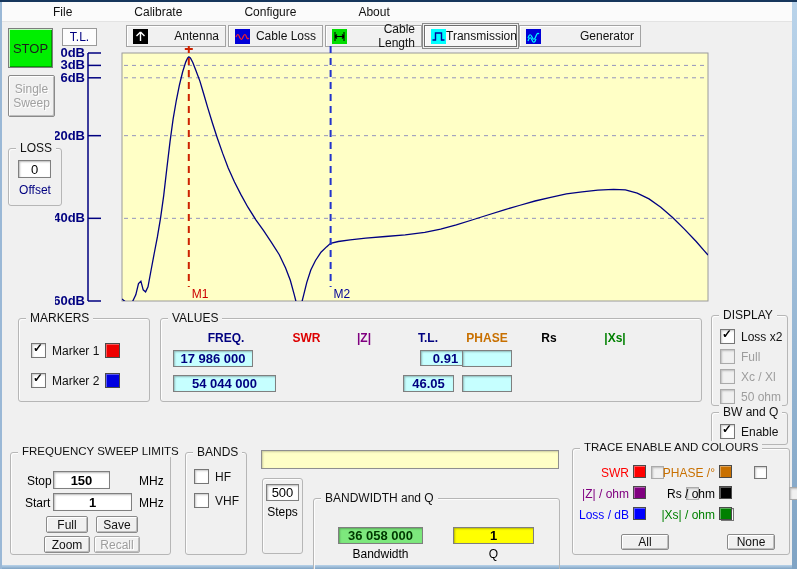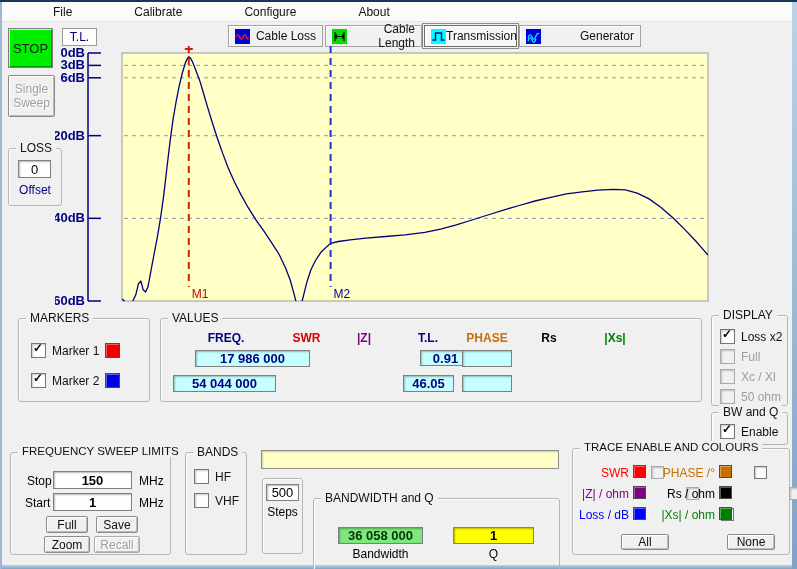--- a/index.html
+++ b/index.html
@@ -56,20 +56,29 @@
   <div class="abs btn" style="left:8px;top:75px;width:47px;height:42px;flex-direction:column;line-height:14px;">
     <span class="abs" style="position:static;color:#a0a0a0;text-shadow:1px 1px 0 #fff;">Single</span>
     <span class="abs" style="position:static;color:#a0a0a0;text-shadow:1px 1px 0 #fff;">Sweep</span>
   </div>
   <div class="abs grp" style="left:8px;top:148px;width:54px;height:58px;">
     <span class="grp-t">LOSS</span>
     <div class="abs inp" style="left:9px;top:11px;width:33px;height:18px;">0</div>
     <div class="abs navy" style="left:0;top:34px;width:52px;text-align:center;font-size:12px;">Offset</div>
   </div>
 
+  <div class="abs tbtn" style="left:126px;width:100px;">
+    <span class="ticon">
+      <svg width="15" height="15">
+          <rect width="15" height="15" fill="#000"></rect>
+          <path d="M7.5 3 L3.5 7 M7.5 3 L11.5 7 M7.5 3 L7.5 12" stroke="#fff" stroke-width="1.4" fill="none"></path>
+        </svg>
+    </span>
+    <span class="cap">Antenna</span>
+  </div>
   <div class="abs tbtn" style="left:228px;width:95px;">
     <span class="ticon">
       <svg width="15" height="15">
           <rect width="15" height="15" fill="#0000d8"></rect>
           <path d="M1 8 q2 -5 3.5 0 q2 5 3.5 0 q2 -5 3.5 0 q1 3 2.5 1" stroke="#ff2222" stroke-width="1.2" fill="none"></path>
         </svg>
     </span>
     <span class="cap">Cable Loss</span>
   </div>
   <div class="abs tbtn" style="left:325px;width:97px;">
@@ -149,21 +158,21 @@
   <div class="abs grp" style="left:160px;top:318px;width:542px;height:84px;">
     <span class="grp-t">VALUES</span>
     <span class="hdr" style="left: 15px; top: 12px; width: 100px; color: rgb(0, 0, 128);">FREQ.</span>
     <span class="hdr" style="left: 123px; top: 12px; width: 45px; color: rgb(221, 0, 0);">SWR</span>
     <span class="hdr" style="left: 183px; top: 12px; width: 40px; color: rgb(128, 0, 128);">|Z|</span>
     <span class="hdr" style="left: 242px; top: 12px; width: 50px; color: rgb(0, 0, 128);">T.L.</span>
     <span class="hdr" style="left: 300px; top: 12px; width: 52px; color: rgb(200, 112, 0);">PHASE</span>
     <span class="hdr" style="left: 370px; top: 12px; width: 36px; color: rgb(0, 0, 0);">Rs</span>
     <span class="hdr" style="left: 432px; top: 12px; width: 44px; color: rgb(0, 128, 0);">|Xs|</span>
 
-    <div class="abs fld" style="left:12px;top:31px;width:115px;height:17px;margin-left:22px;">17 986 000</div>
+    <div class="abs fld" style="left:12px;top:31px;width:80px;height:17px;">17 986 000</div>
     <div class="abs fld" style="left:259px;top:31px;width:51px;height:16px;">0.91</div>
     <div class="abs fld" style="left:301px;top:31px;width:50px;height:17px;"></div>
 
     <div class="abs fld" style="left:12px;top:56px;width:103px;height:17px;">54 044 000</div>
     <div class="abs fld" style="left:242px;top:56px;width:51px;height:17px;">46.05</div>
     <div class="abs fld" style="left:301px;top:56px;width:50px;height:17px;"></div>
   </div>
 
   <div class="abs grp" style="left:711px;top:315px;width:77px;height:91px;">
     <span class="grp-t">DISPLAY</span>
@@ -189,21 +198,21 @@
     <span class="grp-t">BW and Q</span>
     <div class="abs cbrow" style="left:8px;top:11px;">
       <span class="cb checked"></span>
       <span class="cblabel">Enable</span>
     </div>
   </div>
 
   <div class="abs grp" style="left:10px;top:452px;width:161px;height:103px;">
     <span class="grp-t" style="font-size:11.5px;">FREQUENCY SWEEP LIMITS</span>
     <span class="abs" style="left:16px;top:21px;font-size:12px;">Stop</span>
-    <div class="abs inp" style="left:42px;top:18px;width:79px;height:18px;font-weight:bold;text-align:right;">150</div>
+    <div class="abs inp" style="left:42px;top:18px;width:57px;height:18px;font-weight:bold;text-align:right;">150</div>
     <span class="abs" style="left:128px;top:21px;font-size:12px;">MHz</span>
     <span class="abs" style="left:14px;top:43px;font-size:12px;">Start</span>
     <div class="abs inp" style="left:42px;top:40px;width:79px;height:18px;font-weight:bold;">1</div>
     <span class="abs" style="left:128px;top:43px;font-size:12px;">MHz</span>
     <div class="abs btn" style="left:35px;top:63px;width:42px;height:17px;">Full</div>
     <div class="abs btn" style="left:85px;top:63px;width:42px;height:17px;">Save</div>
     <div class="abs btn" style="left:33px;top:83px;width:46px;height:17px;">Zoom</div>
     <div class="abs btn disabled" style="left:83px;top:83px;width:46px;height:17px;">Recall</div>
   </div>
 

